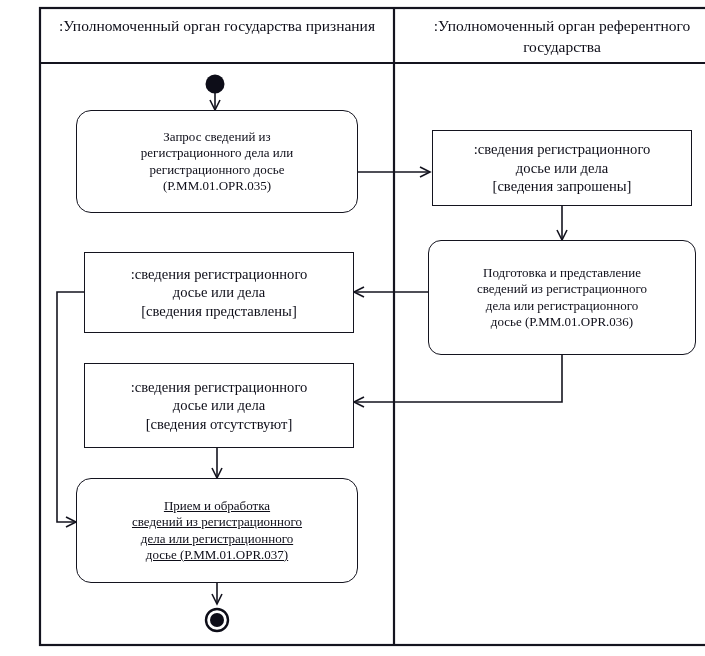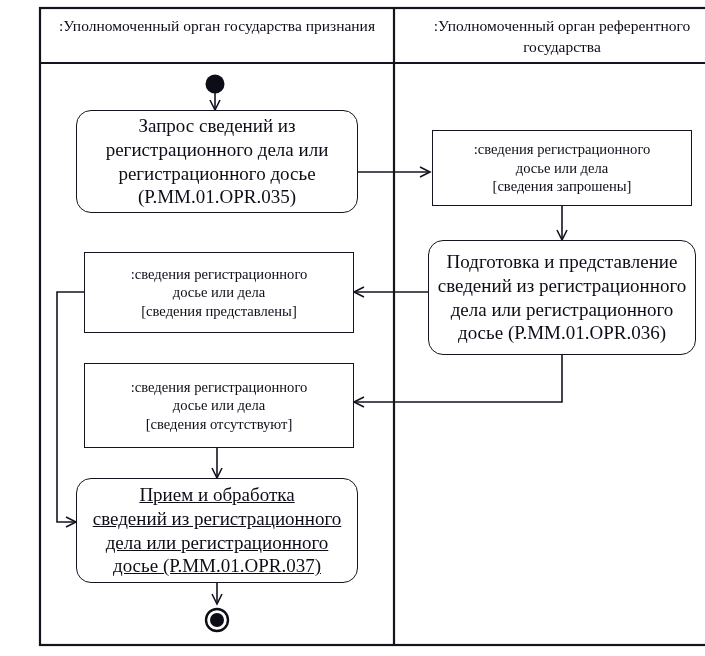--- a/index.html
+++ b/index.html
@@ -10,21 +10,21 @@
     position:absolute;text-align:center;font-size:15.5px;line-height:1.35;
     color:#0d0d18;
   }
   .node{
     position:absolute;box-sizing:border-box;display:flex;align-items:center;
     justify-content:center;text-align:center;background:#fff;
     border:1.6px solid #14141f;color:#0d0d18;
   }
   .activity{border-radius:15px;}
   .object{border-radius:0;}
-  .node .txt{display:block;width:100%;font-size:19px;line-height:1.26;padding:0 6px;white-space:pre-line;}
+  .node .txt{display:block;width:100%;font-size:13px;line-height:1.26;padding:0 6px;white-space:pre-line;}
   .node.small .txt{font-size:14.6px;}
 </style>
 </head>
 <body>
 
 <div id="stage">
 
   <svg id="svg-layer" viewBox="0 0 705 656">
     <defs>
       <marker id="arrowOpen" markerWidth="14" markerHeight="12" refX="11" refY="6" orient="auto" markerUnits="userSpaceOnUse">
@@ -91,20 +91,20 @@
 дела или регистрационного
 досье (Р.ММ.01.OPR.037)</span>
   </div>
 
   <div class="node object small" style="left:400px;top:130px;width:260px;height:76px;">
     <span class="txt">:сведения регистрационного
 досье или дела
 [сведения запрошены]</span>
   </div>
 
-  <div class="node activity" style="left:396px;top:240px;width:268px;height:115px;">
+  <div class="node activity" style="left:396px;top:240px;width:268px;height:115px;border-radius:13px;">
     <span class="txt">Подготовка и представление
 сведений из регистрационного
 дела или регистрационного
 досье (Р.ММ.01.OPR.036)</span>
   </div>
 
 </div>
 
 </body></html>

